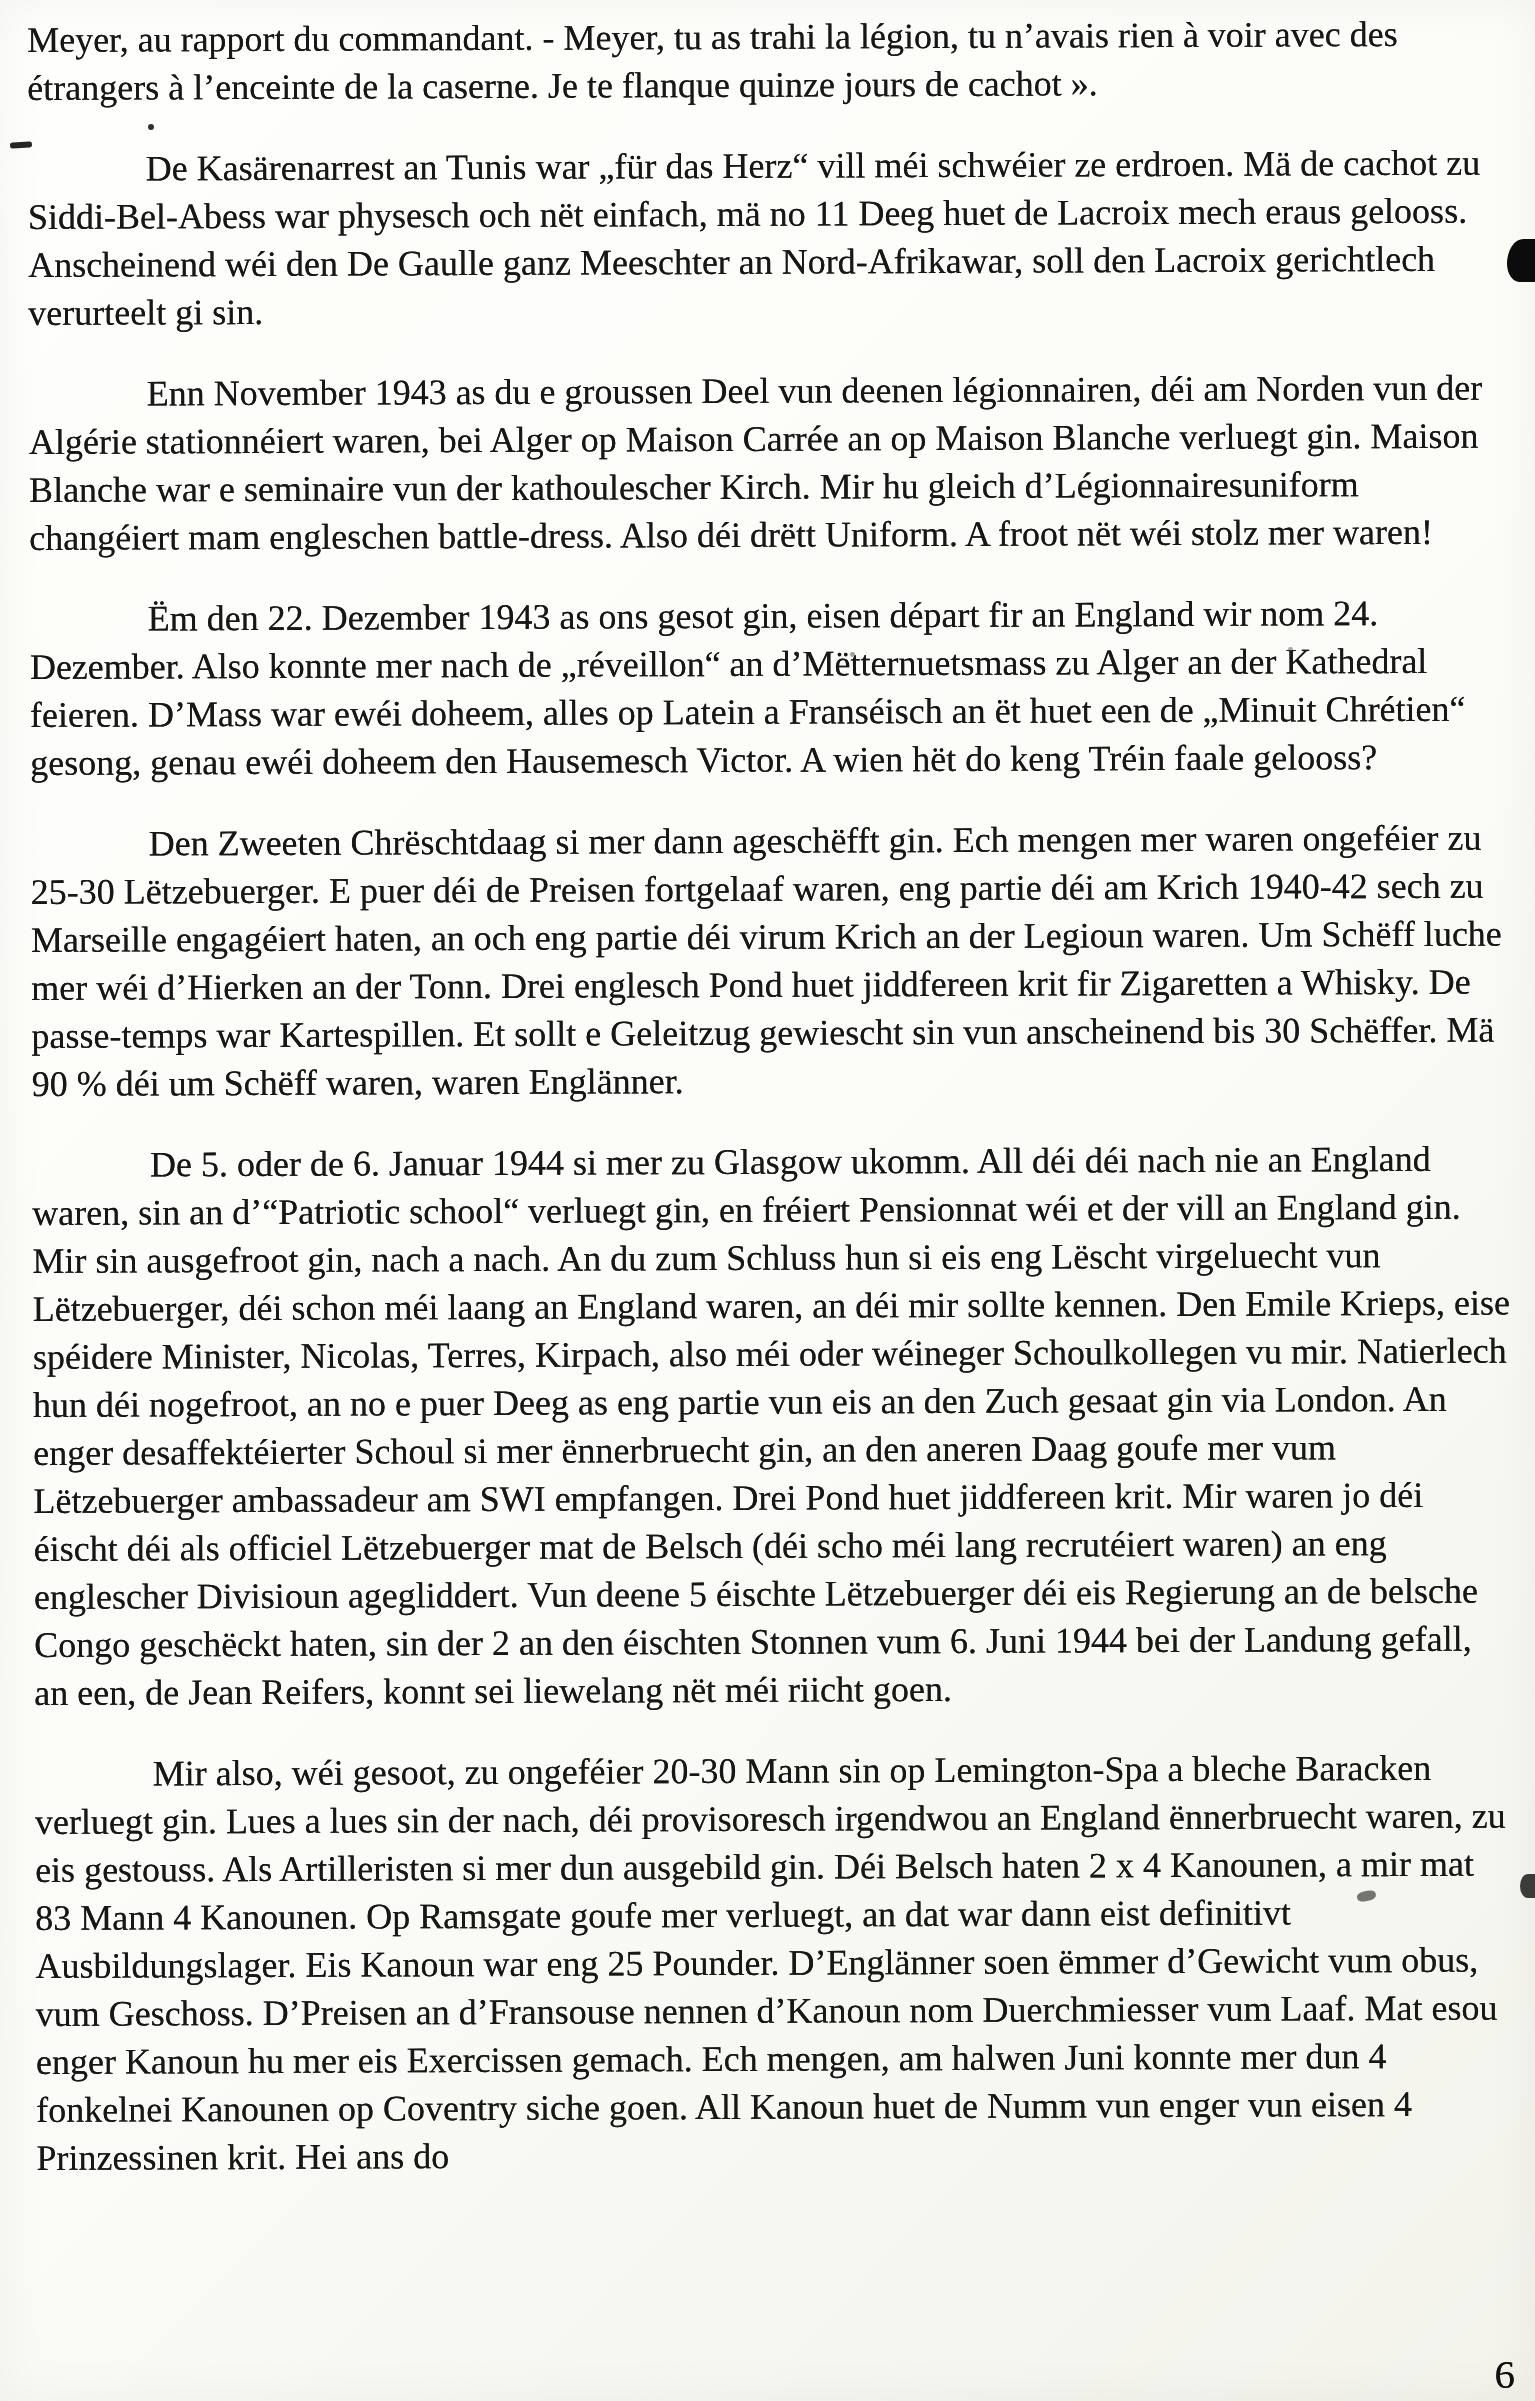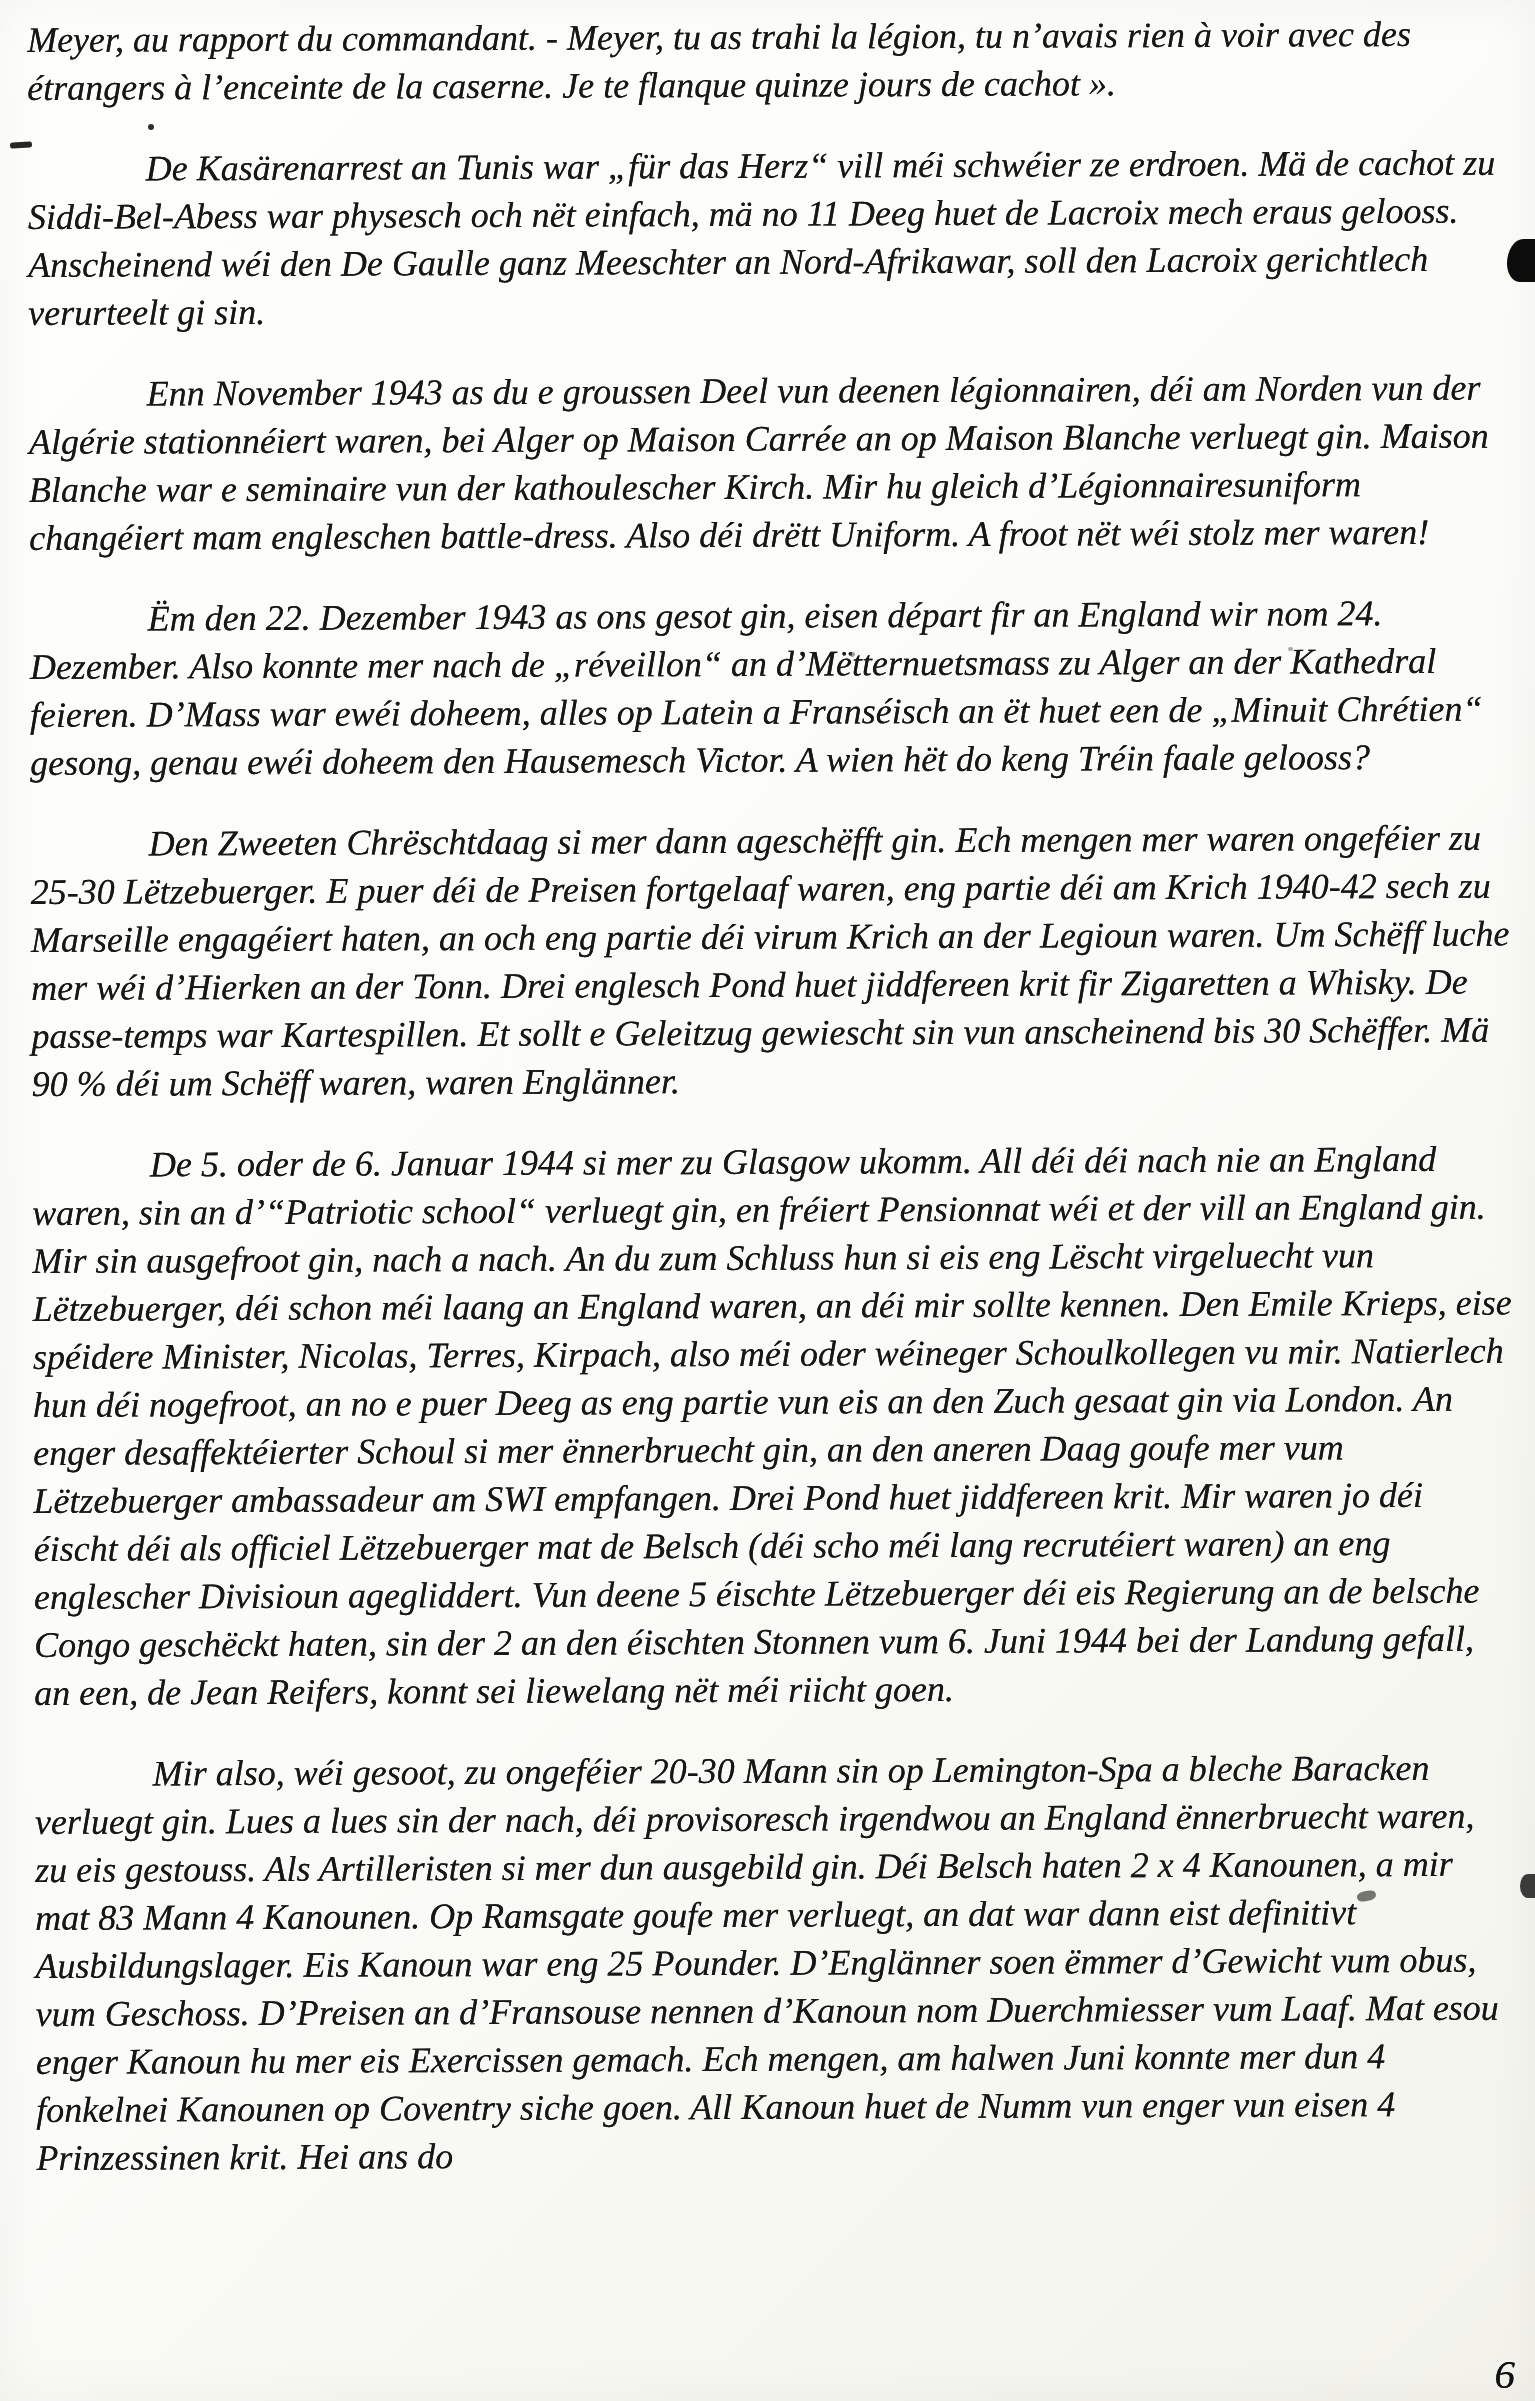--- a/index.html
+++ b/index.html
@@ -12,21 +12,20 @@
     background: #efefea;
     overflow: hidden;
   }
   .page {
     position: relative;
     width: 1536px;
     height: 2401px;
     background: linear-gradient(135deg, #fefefc 0%, #fbfbf7 55%, #f3f3ec 100%);
     box-shadow: inset 0 0 48px rgba(120,120,110,0.08);
     overflow: hidden;
-    font-style: italic;
   }
   .content {
     position: absolute;
     left: 27px;
     top: 16px;
     width: 1480px;
     transform: rotate(-0.25deg);
     transform-origin: top left;
     font-family: "Liberation Serif", "DejaVu Serif", serif;
     font-size: 36px;

